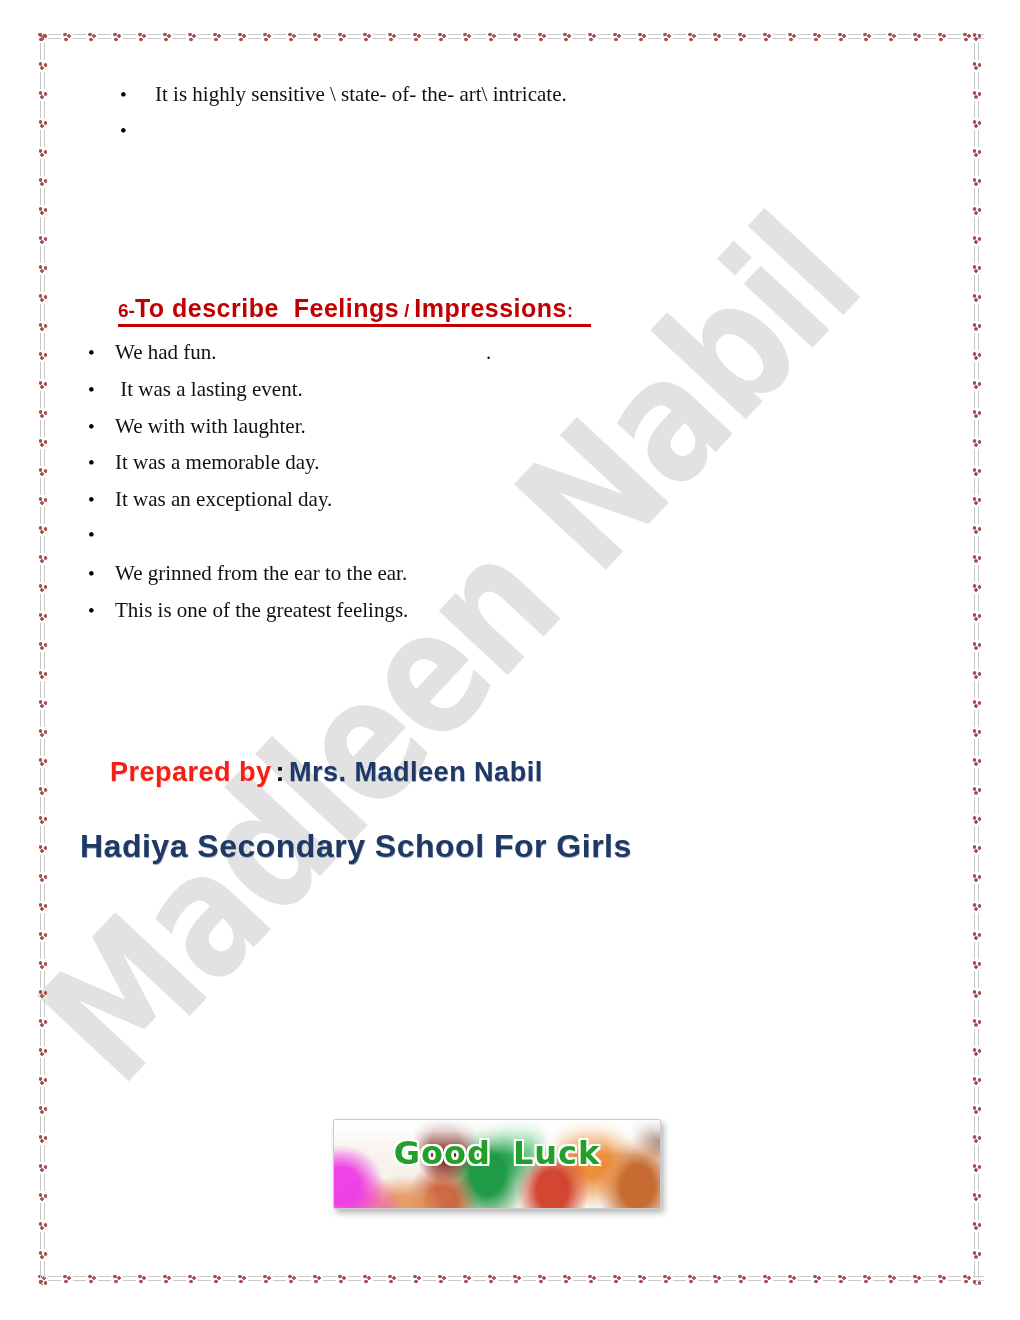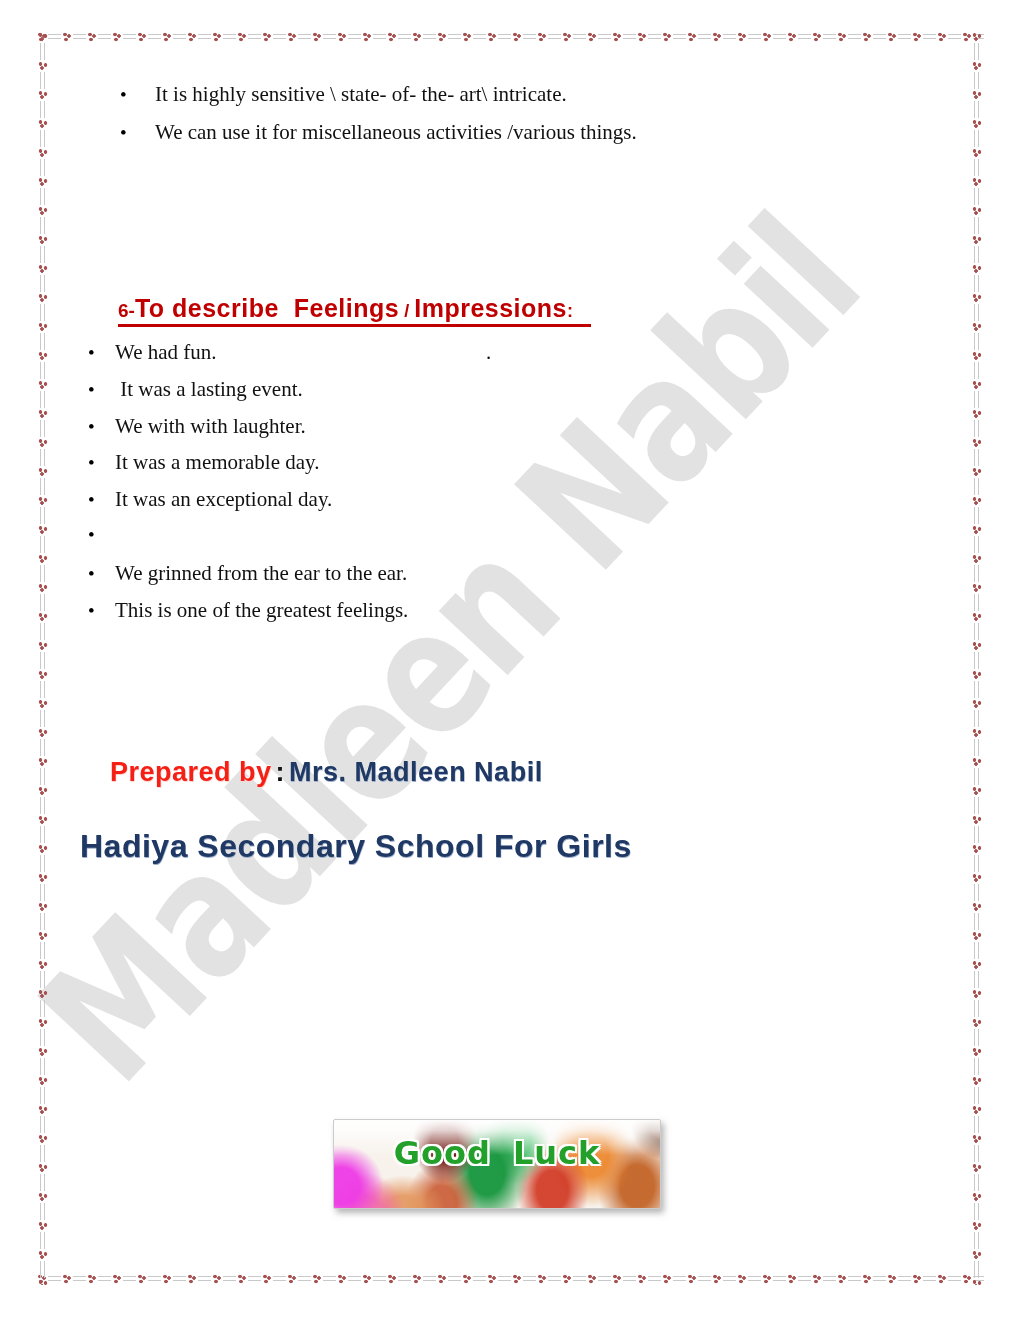--- a/index.html
+++ b/index.html
@@ -133,21 +133,20 @@
 
   <div class="content">
 
     <ul class="intro-list">
       <li>
         <span class="dot">•</span>
         <span class="pre">It is highly sensitive \ state- of- the- art\ intricate.</span>
       </li>
       <li>
         <span class="dot">•</span>
-        <span class="pre">We can use it for miscellaneous activities /various things.</span>
       </li>
     </ul>
 
     <div class="heading">
       <span class="h-prefix pre">6-</span><span class="h-main pre">To describe  Feelings</span><span class="h-sep pre"> / </span><span class="h-main pre">Impressions</span><span class="h-colon pre">:</span>
     </div>
 
     <ul class="feel-list">
       <li>
         <span class="dot">•</span>

